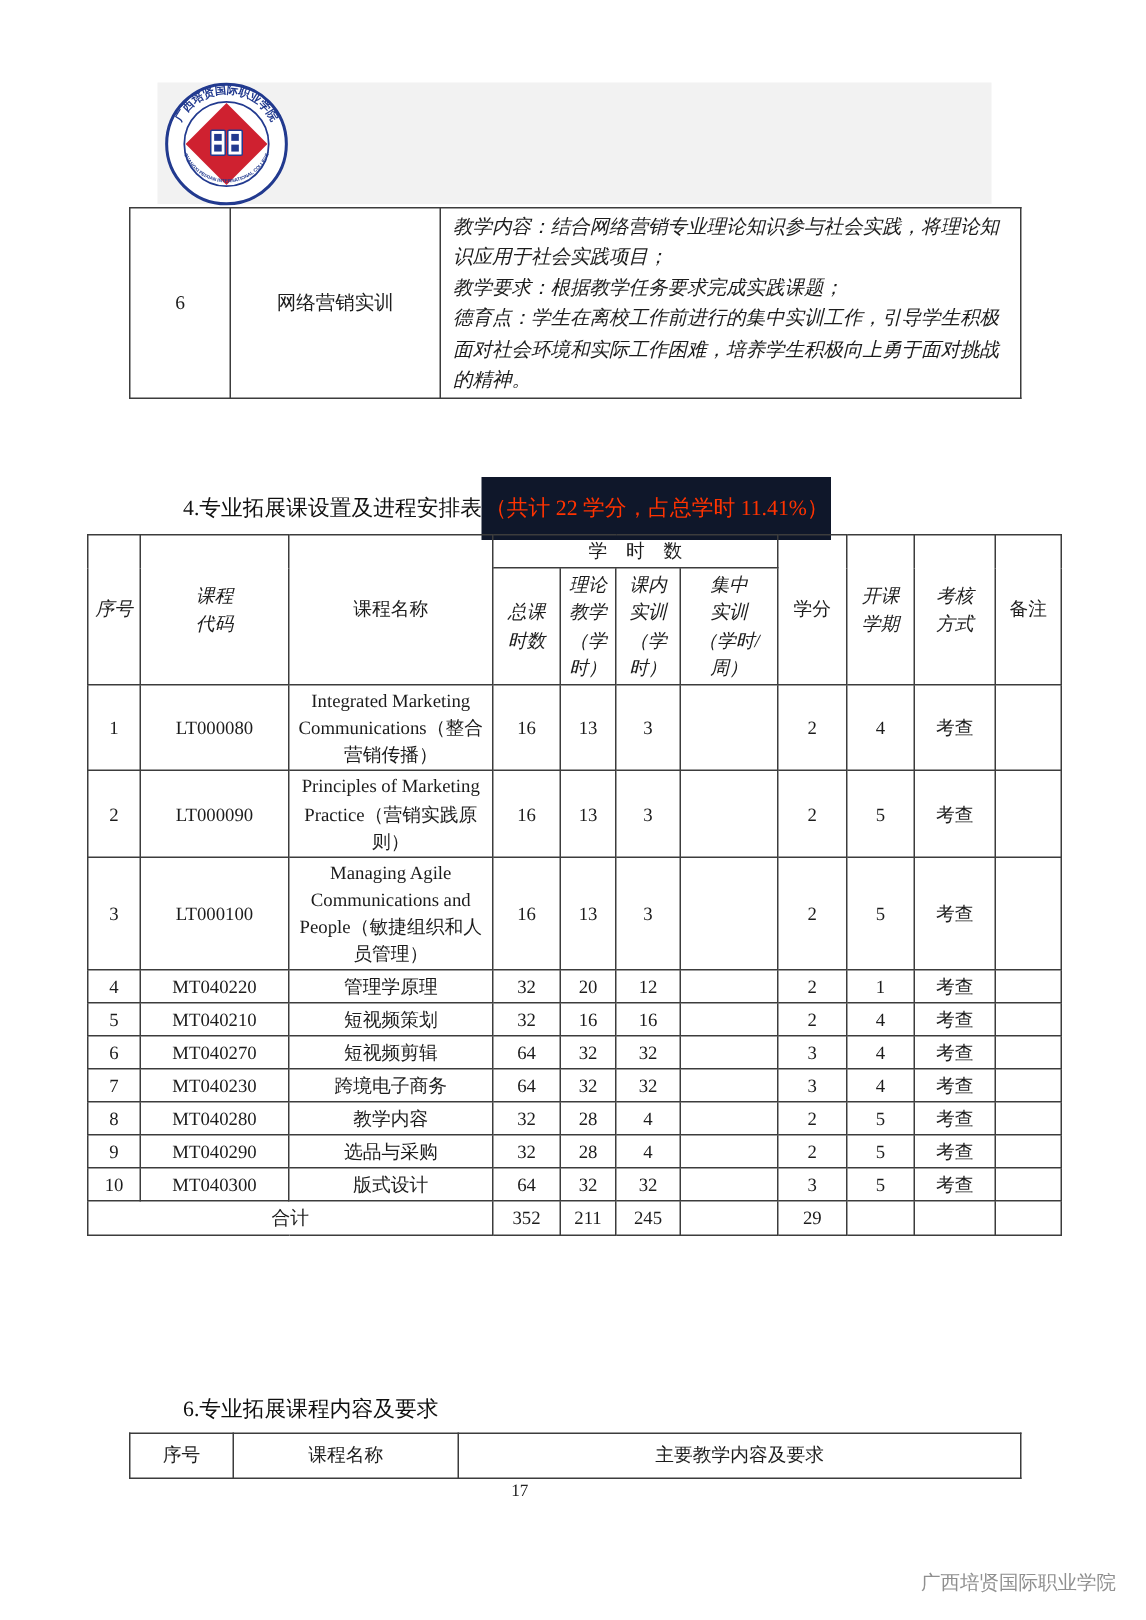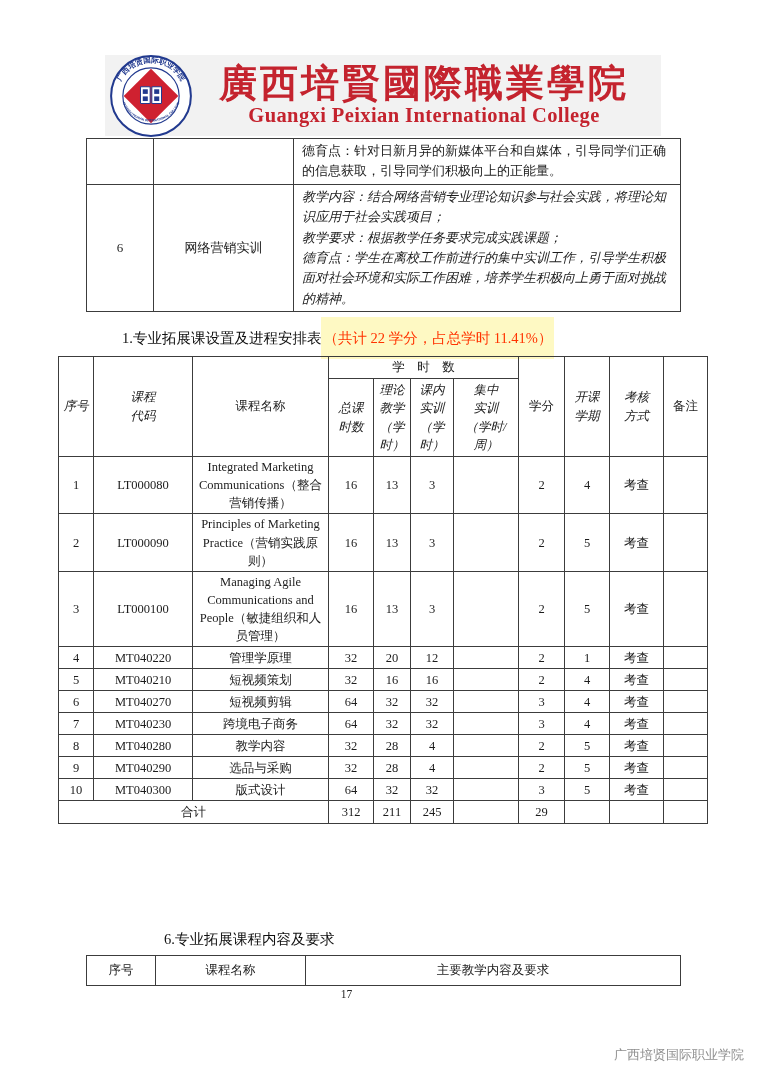--- a/index.html
+++ b/index.html
@@ -23,22 +23,22 @@
   .preline{white-space:pre-line;font-style:italic;}
   
   .table-top{position:absolute;left:86px;top:138px;width:594px;}
   .table-top td{font-size:13px;line-height:1.57;}
   .table-top .content{text-align:left;padding:2px 8px;}
   .table-top tr.carry{height:33px;}
   .table-top tr.main{height:122px;}
   
   .sec-title{position:absolute;font-size:14.5px;color:#101010;}
   .sec5{left:122px;top:329px;}
-  .sec6{left:122px;top:930px;margin-left:42px;}
-  .hl{background:#fef9c3;color:#ff3300;padding:13px 2px;}
+  .sec6{left:122px;top:930px;}
+  .hl{background:#0f172a;color:#ff3300;padding:13px 2px;}
   
   .table-main{position:absolute;left:58px;top:356px;width:649px;}
   .table-main thead tr.g1{height:22px;}
   .table-main thead tr.g2{height:78px;}
   .table-main tbody tr{height:22px;}
   .table-main tr.total{height:23px;}
   
   .table-req{position:absolute;left:86px;top:955px;width:594px;}
   .table-req tr{height:30px;}
   
@@ -68,50 +68,41 @@
         <rect x="53.8" y="50.5" width="6" height="5.5" fill="#223a8f"></rect>
       </g>
       <text font-size="9" fill="#223a8f" font-weight="bold" font-family="Liberation Serif, serif">
         <textPath href="#arcT" startOffset="50%" text-anchor="middle">广西培贤国际职业学院</textPath>
       </text>
       <text font-size="3.8" fill="#223a8f" font-weight="bold" font-family="Liberation Sans, sans-serif">
         <textPath href="#arcB" startOffset="50%" text-anchor="middle">GUANGXI PEIXIAN INTERNATIONAL COLLEGE</textPath>
       </text>
     </svg>
   </div>
-  <div class="titles">
-    <div class="title-zh">廣西培賢國際職業學院</div>
-    <div class="title-en">Guangxi Peixian International College</div>
-  </div>
 </div>
 
 <table class="table-top">
   <colgroup>
       <col style="width:67px">
       <col style="width:140px">
       <col style="width:387px">
     </colgroup>
   <tbody>
-      <tr class="carry">
-    <td></td>
-    <td></td>
-    <td class="content">德育点：针对日新月异的新媒体平台和自媒体，引导同学们正确的信息获取，引导同学们积极向上的正能量。</td>
-  </tr>
   <tr class="main">
     <td>6</td>
     <td>网络营销实训</td>
     <td class="content preline">教学内容：结合网络营销专业理论知识参与社会实践，将理论知识应用于社会实践项目；
 教学要求：根据教学任务要求完成实践课题；
 德育点：学生在离校工作前进行的集中实训工作，引导学生积极面对社会环境和实际工作困难，培养学生积极向上勇于面对挑战的精神。</td>
   </tr>
 </tbody>
   </table>
 
 <div class="sec-title sec5">
-  <span>1.专业拓展课设置及进程安排表</span><span class="hl">（共计 22 学分，占总学时 11.41%）</span>
+  <span>4.专业拓展课设置及进程安排表</span><span class="hl">（共计 22 学分，占总学时 11.41%）</span>
 </div>
 
 <table class="table-main">
   <colgroup>
     <col style="width:35px">
       <col style="width:99px">
       <col style="width:136px">
     <col style="width:45px">
       <col style="width:37px">
       <col style="width:43px">
@@ -280,21 +271,21 @@
         <td></td>
         <td>3</td>
         <td>5</td>
         <td>考查</td>
         <td></td>
       </tr>
     </tbody>
   <tfoot>
     <tr class="total">
       <td colspan="3">合计</td>
-      <td>312</td>
+      <td>352</td>
       <td>211</td>
       <td>245</td>
       <td></td>
       <td>29</td>
       <td></td>
       <td></td>
       <td></td>
     </tr>
   </tfoot>
 </table>

